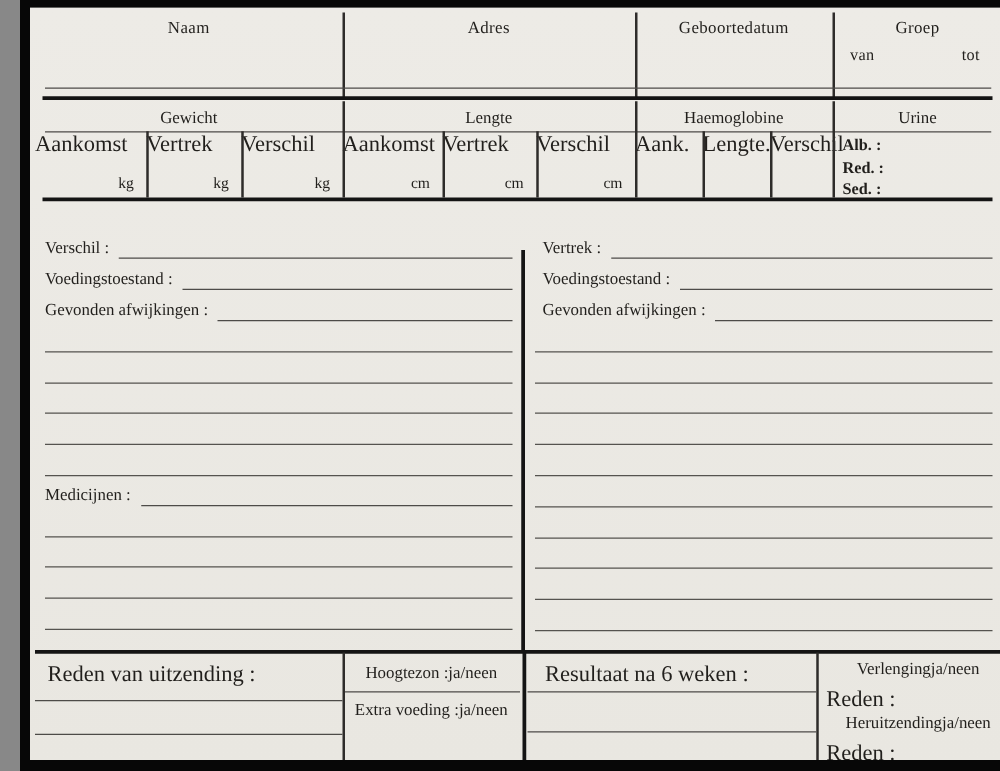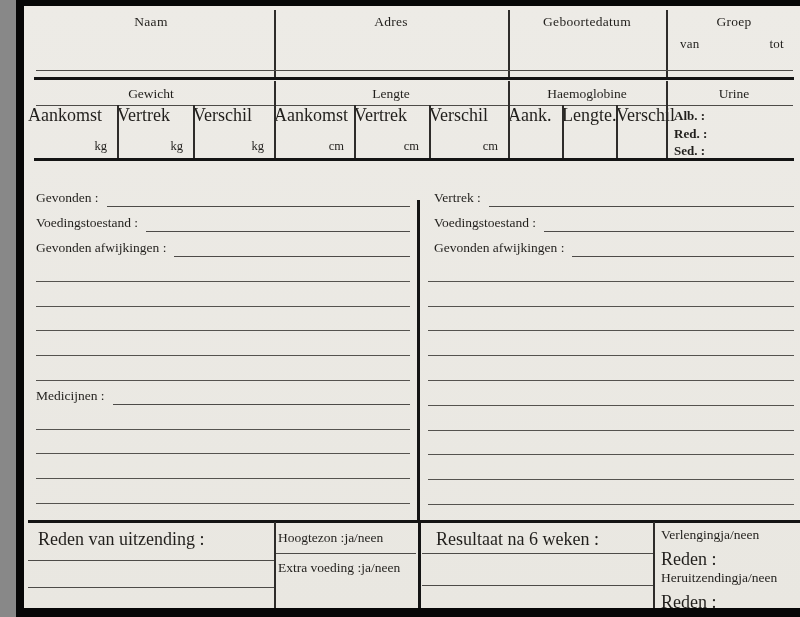--- a/index.html
+++ b/index.html
@@ -25,21 +25,21 @@
   .urine-rows { position:absolute; left:650px; top:101px; font-size:13px; line-height:17.5px;font-weight:bold; }
   .vantot { display:flex; justify-content:space-between; padding:6px 18px 0 14px; font-size:13px; }
   .title { position:absolute; top:168px; left:0; width:788px; text-align:center;
            font-size:17px; font-weight:bold; letter-spacing:2px; }
   .ocol { position:absolute; top:176px; }
   .lrow { display:flex; align-items:flex-end; height:25px; }
   .lrow .lab { font-size:13.5px; white-space:nowrap; padding-bottom:1px; }
   .lrow .wline { flex:1; margin-left:8px; border-bottom:1.2px solid #4d4b48; height:5px; }
   .bline { height:23.8px; border-bottom:1.1px solid #55534f; }
   .ftext { position:absolute; font-size:18px; white-space:nowrap; }
-  .frow { position:absolute; display:flex; justify-content:flex-start; font-size:13.5px; }
+  .frow { position:absolute; display:flex; justify-content:center; font-size:13.5px; }
 </style>
 </head>
 <body>
 
 <div class="frame">
   <div class="paper">
 
     <div class="hcell" style="left:4px;width:246px">Naam</div>
     <div class="hcell" style="left:250px;width:234px">Adres</div>
     <div class="hcell" style="left:484px;width:158px">Geboortedatum</div>
@@ -117,21 +117,21 @@
     <div class="vline" style="left:538px;top:99px;height:53px"></div>
     <div class="vline" style="left:592px;top:99px;height:53px"></div>
 
     <div class="hline thick" style="left:10px;top:152px;width:760px"></div>
 
 
     <div class="vline thick" style="left:393px;top:194px;height:320px"></div>
 
     <div class="ocol" style="left:12px;width:374px">
       <div class="lrow">
-        <span class="lab">Gevonden :</span>
+        <span class="lab">Verschil :</span>
         <span class="wline"></span>
       </div>
       <div class="lrow">
         <span class="lab">Voedingstoestand :</span>
         <span class="wline"></span>
       </div>
       <div class="lrow">
         <span class="lab">Gevonden afwijkingen :</span>
         <span class="wline"></span>
       </div>

